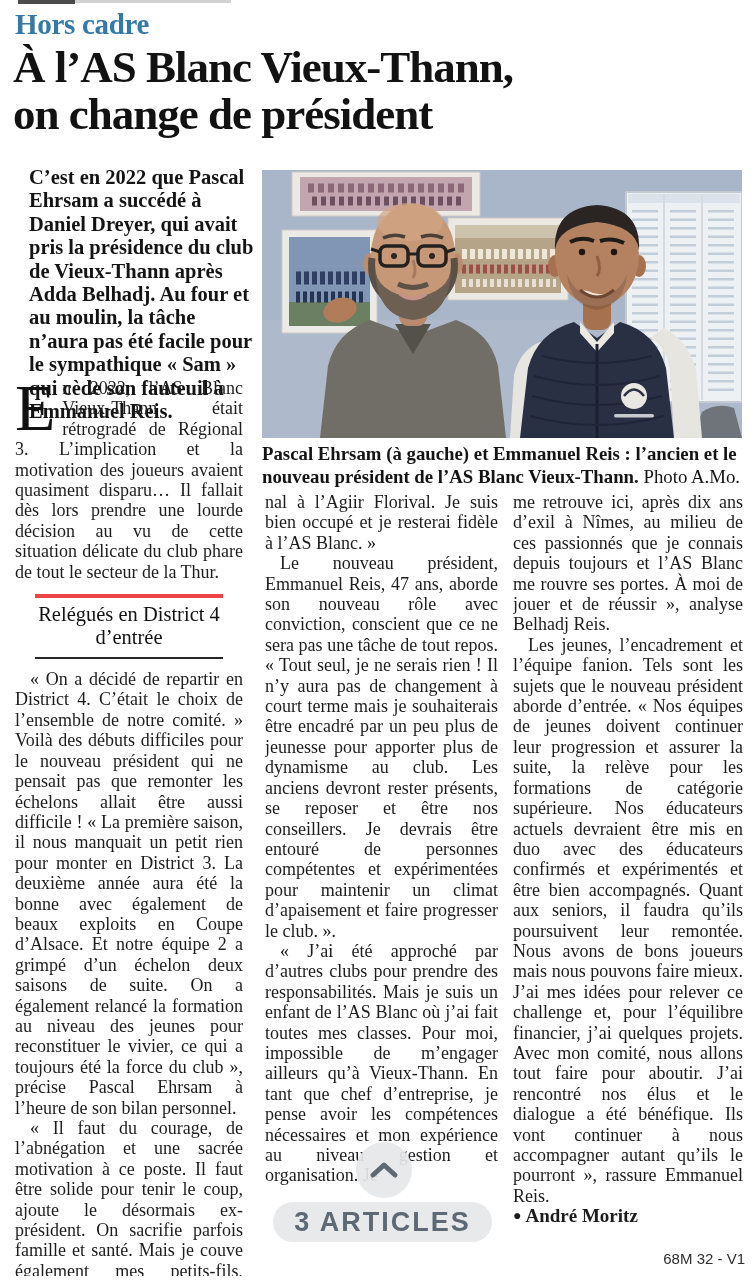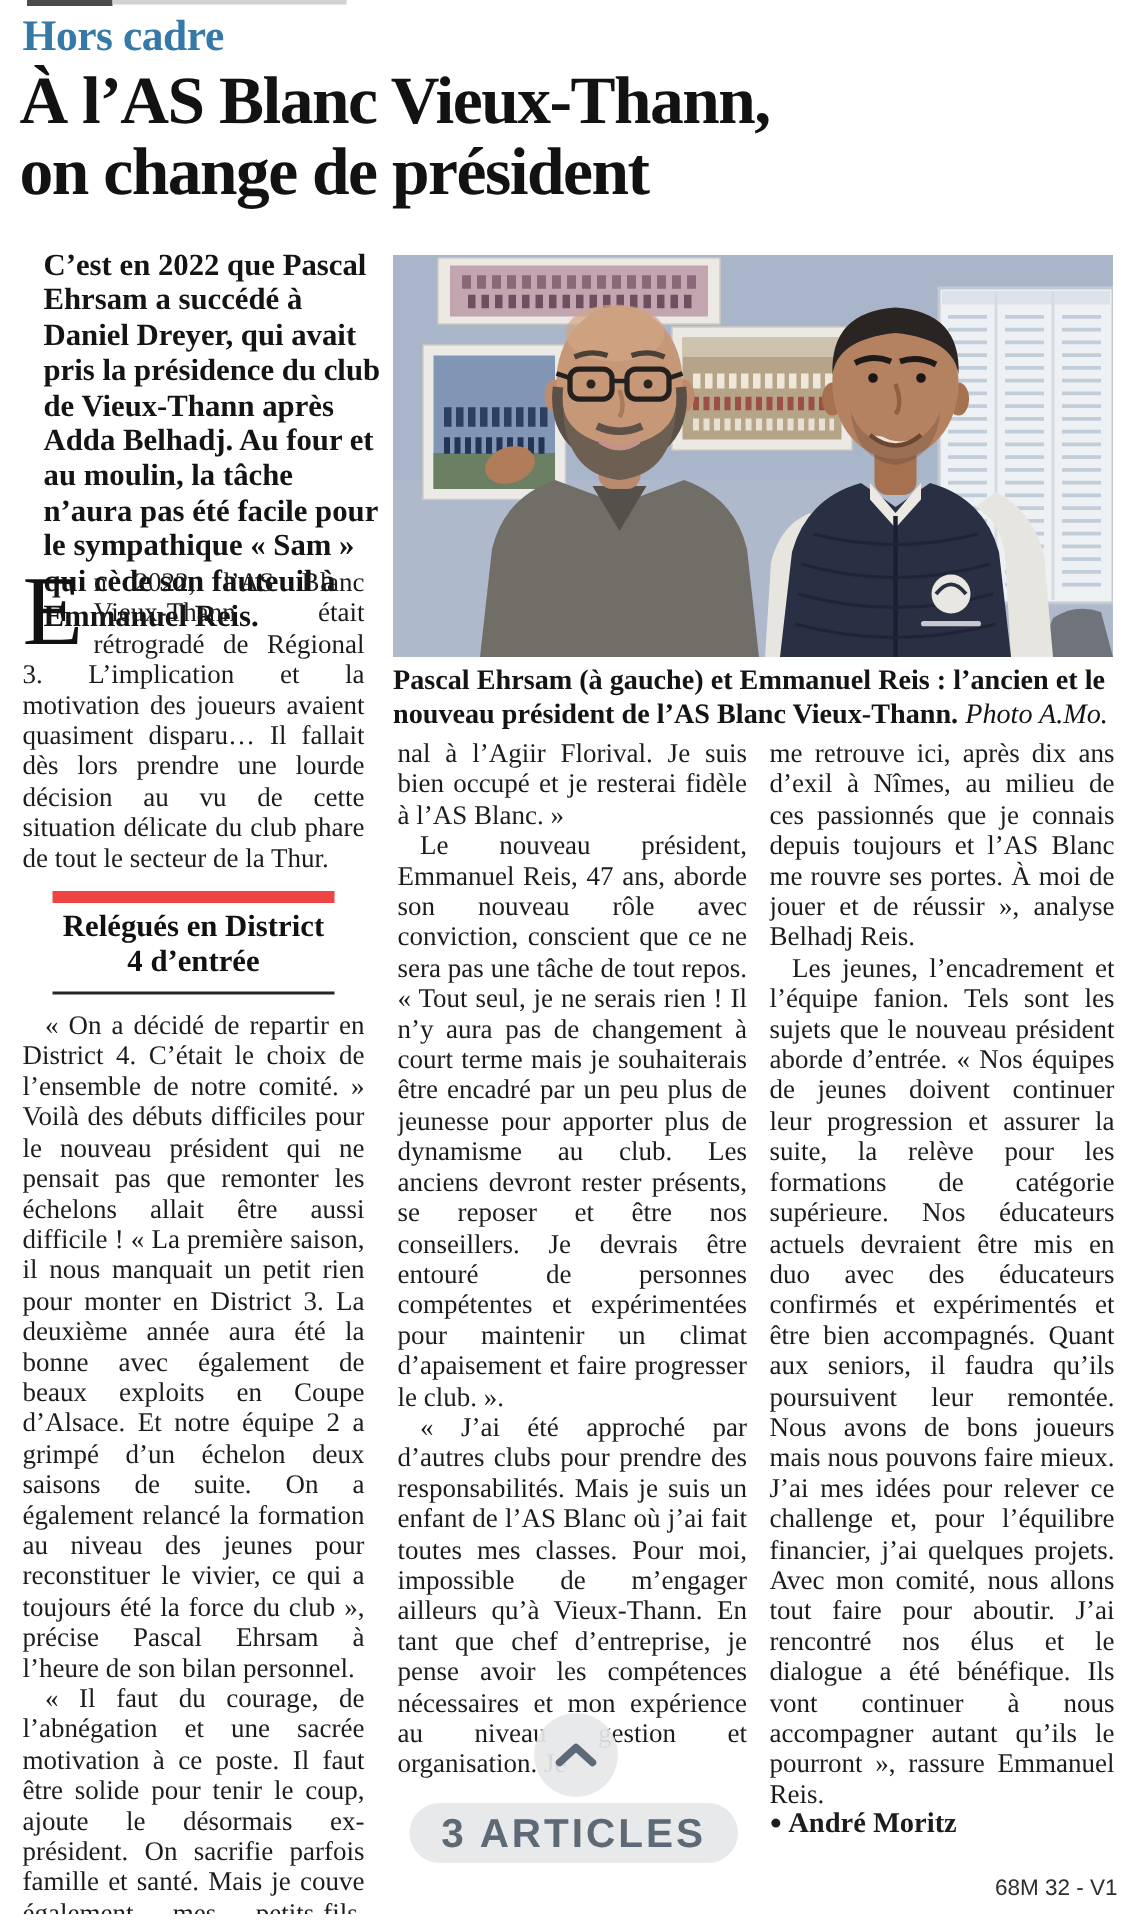--- a/index.html
+++ b/index.html
@@ -21,37 +21,37 @@
   .lead{
     position:absolute;left:29px;top:166px;width:229px;
     font-size:20.5px;line-height:23.4px;font-weight:700;color:#141414;
   }
   .photo{position:absolute;left:262px;top:170px;width:480px;height:268px;}
   .photo svg{display:block;}
   .caption{
     position:absolute;left:262px;top:442px;width:481px;
     font-size:18.8px;line-height:23px;font-weight:700;color:#141414;
   }
-  .caption .credit{font-weight:400;font-style:italic;}
+  .caption .credit{font-weight:400;}
   .col{
     position:absolute;font-size:18px;line-height:20.4px;text-align:justify;color:#1c1c1c;
   }
   .col p{margin:0;}
   .col p.indent{text-indent:15px;}
   .col1{left:15px;top:378px;width:228px;height:898px;overflow:hidden;}
   .col2{left:265px;top:492px;width:233px;height:788px;overflow:hidden;}
   .col3{left:513px;top:492px;width:230px;height:788px;overflow:hidden;}
   .dropcap{
     float:left;font-size:66px;line-height:56px;font-weight:400;
     padding:2px 7px 0 0;color:#111;
   }
   .subhead{
     margin:12px 20px 10px;padding:5px 0 8px;
-    border-top:8px solid #ef4444;border-bottom:2px solid #262626;
-    text-align:center;font-weight:700;font-size:20.5px;line-height:23px;text-indent:0;
+    border-top:4px solid #ef4444;border-bottom:2px solid #262626;
+    text-align:center;font-weight:400;font-size:20.5px;line-height:23px;text-indent:0;
     color:#111;
   }
   .byline{margin-top:6px;font-weight:700;text-align:left;font-size:19px;text-indent:0;}
   .byline .bullet{font-size:14px;vertical-align:2px;margin-right:4px;}
   .expand-circle{
     position:absolute;left:356px;top:1142px;width:56px;height:56px;border-radius:50%;
     background:rgba(230,231,233,0.92);display:flex;align-items:center;justify-content:center;
     cursor:pointer;
   }
   .articles-pill{

